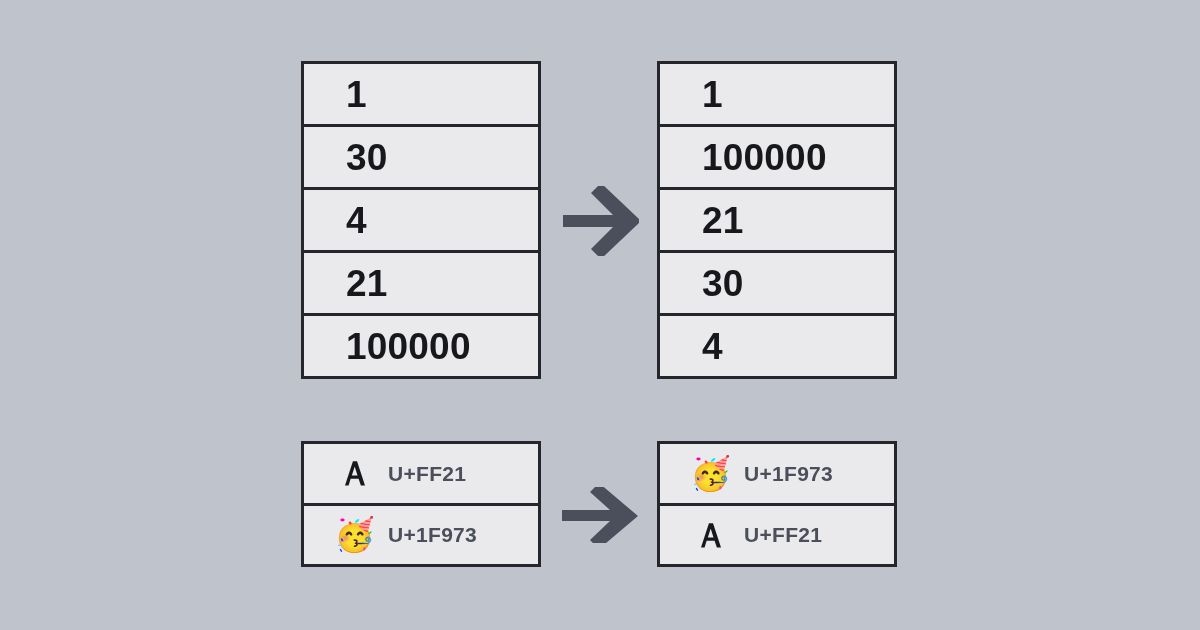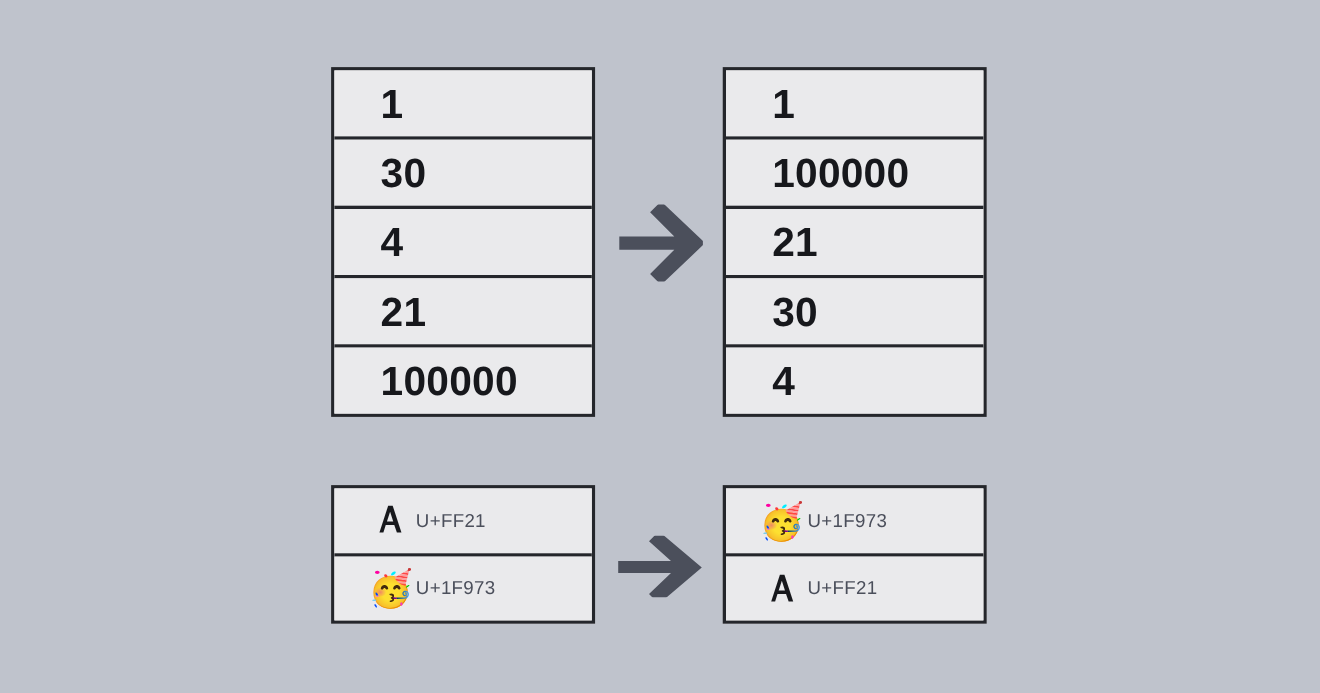--- a/index.html
+++ b/index.html
@@ -69,22 +69,23 @@
     font-weight: bold;
     color: #17181c;
     line-height: 1;
     font-family: "DejaVu Sans", "Liberation Sans", sans-serif;
   }
   .cp-glyph.emoji {
     font-size: 33px;
     font-weight: normal;
   }
   .cp-label {
-    font-size: 17px;
-    font-weight: normal;
+    margin-left: 10px;
+    font-size: 21px;
+    font-weight: bold;
     color: #4b4f5b;
     letter-spacing: 0.3px;
     line-height: 1;
   }
 
   
   .arrow {
     position: absolute;
   }
   .arrow.top   { left: 561px; top: 186px;  width: 78px;  height: 70px; }

